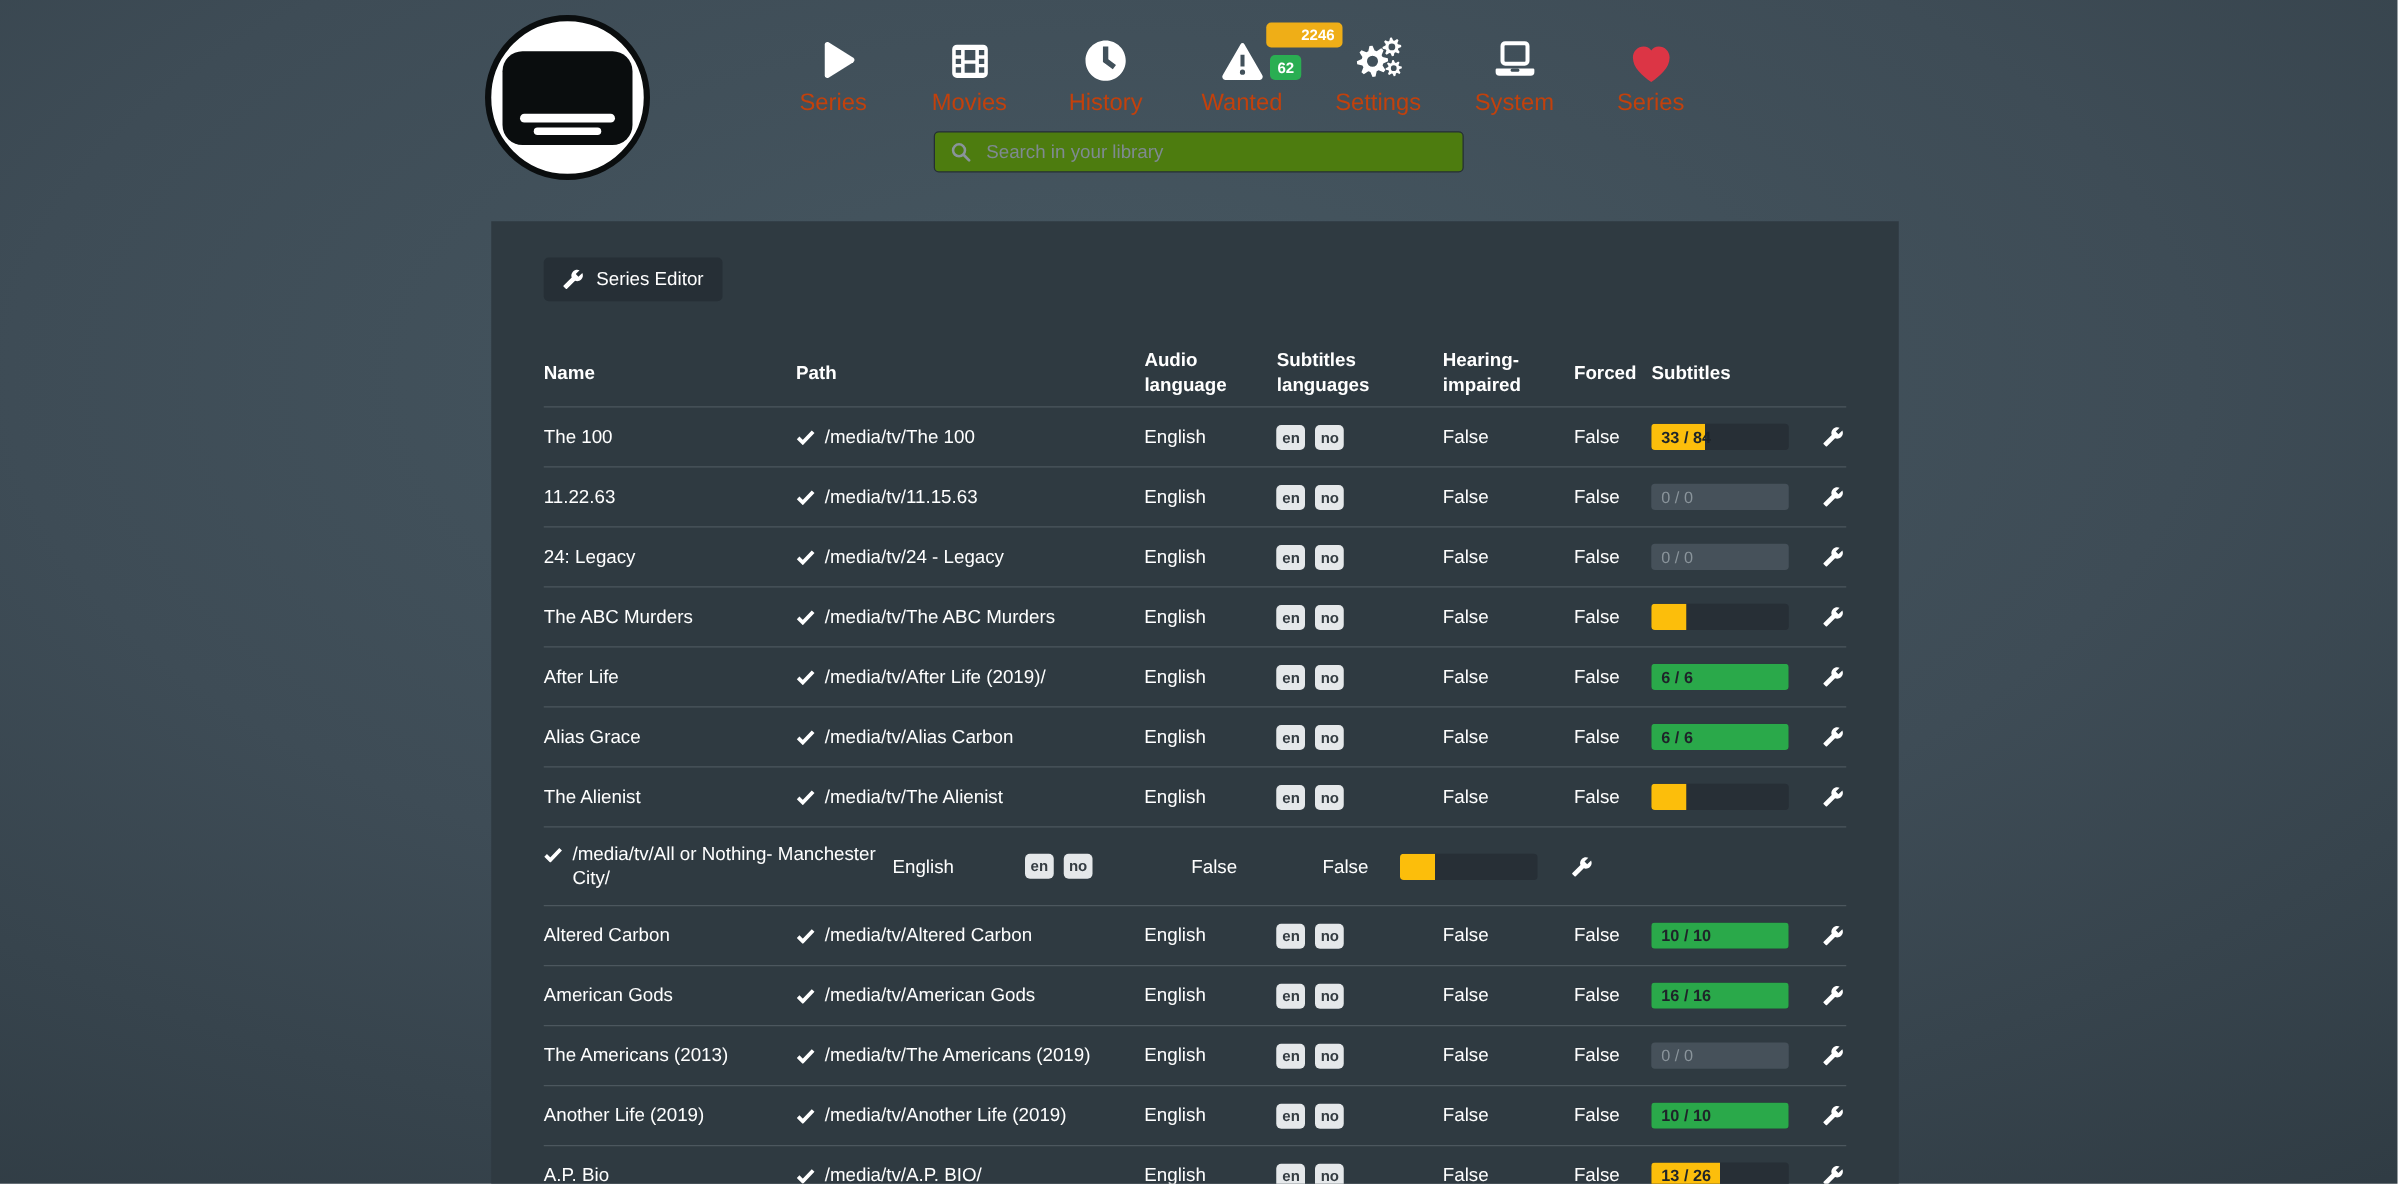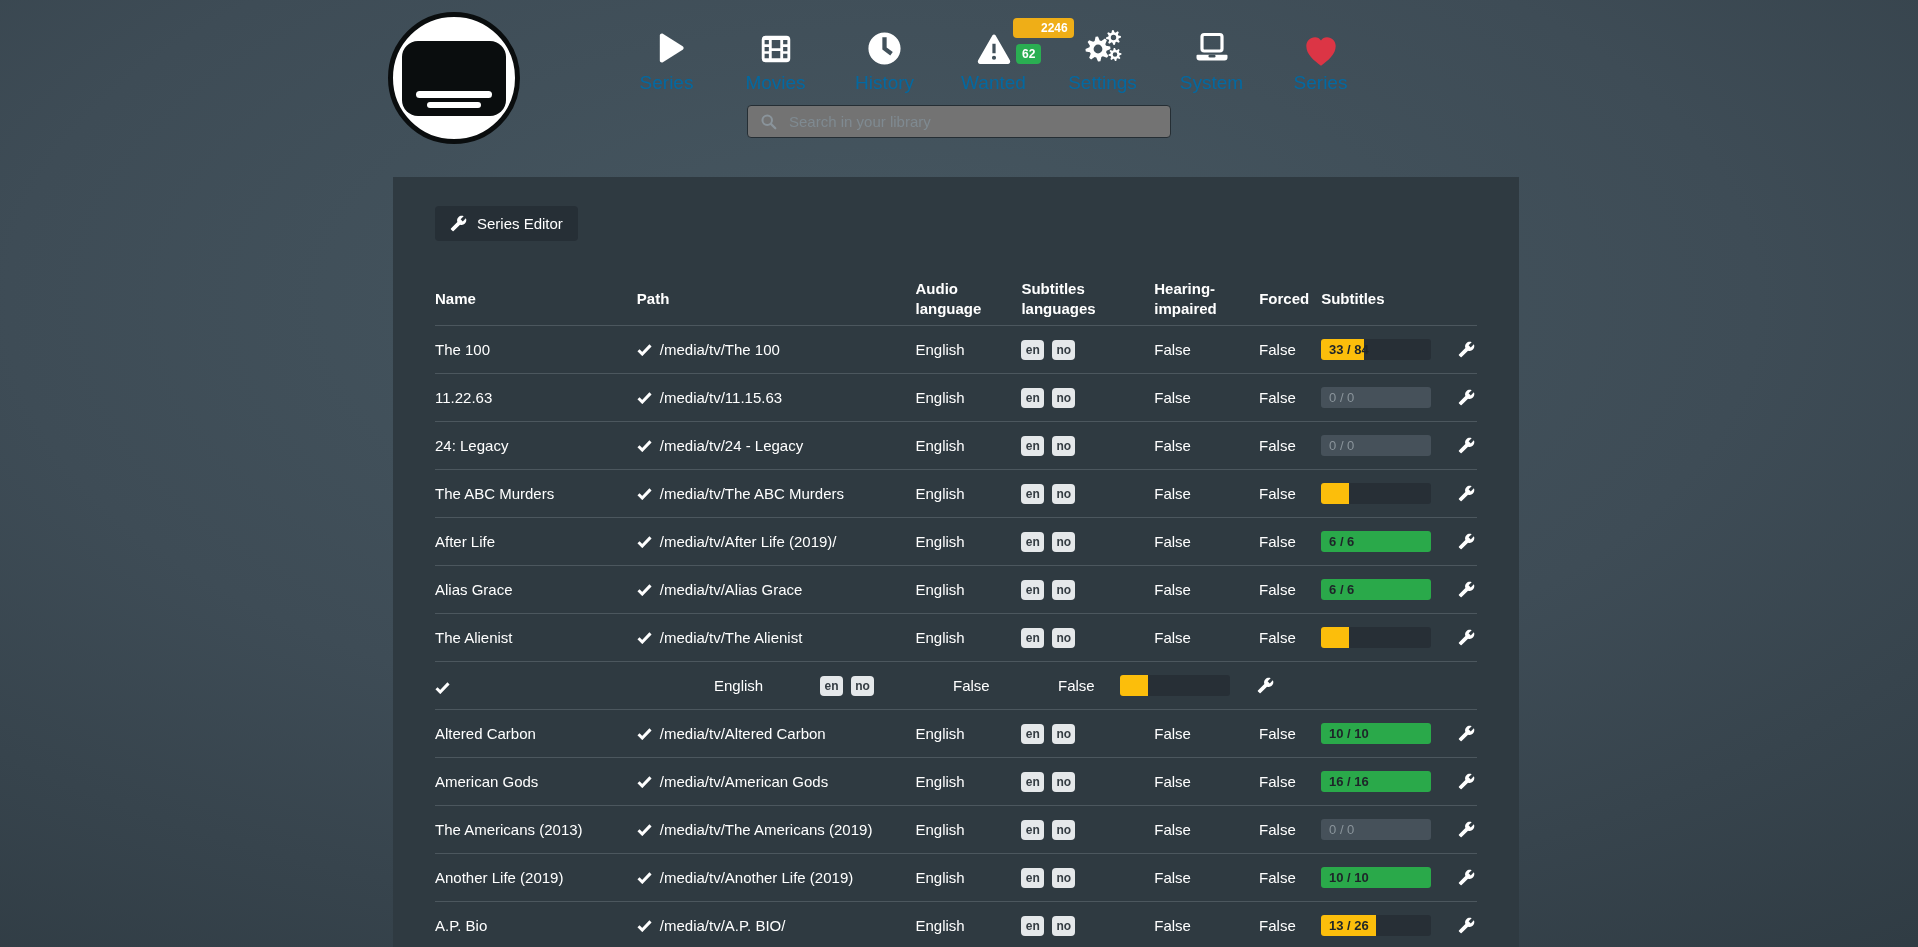--- a/index.html
+++ b/index.html
@@ -11,26 +11,26 @@
   
   .logo{position:absolute;left:388px;top:12px;width:132px;height:132px;border-radius:50%;
     background:#fff;border:5px solid #0a0d0e;box-sizing:border-box;}
   .logo .tv{position:absolute;left:9px;top:24px;width:104px;height:75px;background:#0a0d0e;border-radius:16px;}
   .logo .tv .line1{position:absolute;left:14px;top:50px;width:76px;height:7px;background:#fff;border-radius:4px;}
   .logo .tv .line2{position:absolute;left:25px;top:61px;width:54px;height:6px;background:#fff;border-radius:3px;}
   .nav{position:absolute;left:612px;top:27px;display:flex;}
   .nav-item{width:109px;display:flex;flex-direction:column;align-items:center;position:relative;cursor:pointer;}
   .nav-icon{height:41px;display:flex;align-items:flex-end;justify-content:center;color:#fff;}
   .nav-icon svg{display:block;}
-  .nav-label{font-size:19px;margin-top:4px;color:#0369a1;white-space:nowrap;}
+  .nav-label{font-size:19px;margin-top:4px;color:#c2410c;white-space:nowrap;}
   .nav-badge{position:absolute;color:#fff;font-weight:700;font-size:12px;border-radius:4px;
     padding:4px 6px;line-height:1;}
   .nav-badge.b0{left:74px;top:-9px;padding-left:28px;}
   .nav-badge.b1{left:77px;top:17px;}
-  .search{position:absolute;left:747px;top:105px;width:424px;height:33px;background:#737373;
+  .search{position:absolute;left:747px;top:105px;width:424px;height:33px;background:#4d7c0f;
     border:1px solid #252e34;border-radius:4px;display:flex;align-items:center;padding:0 12px;box-sizing:border-box;}
   .search .s-icon{color:#8a949b;display:flex;}
   .search input{background:transparent;border:none;outline:none;color:#ccd3d8;font-size:15px;
     margin-left:10px;width:100%;font-family:inherit;}
   .search input::placeholder{color:#7f8a91;}
   
   .panel{position:absolute;left:393px;top:177px;width:1126px;height:770px;background:#2f3a41;
     padding:29px 42px;box-sizing:border-box;}
   .btn-editor{display:inline-flex;align-items:center;gap:10px;background:#262f36;color:#fff;
     border:none;border-radius:4px;height:35px;padding:0 15px;font-size:15px;font-family:inherit;cursor:pointer;}
@@ -324,21 +324,21 @@
     </div>
   </div>
         <div class="trow">
     <div class="c name"><span class="series-name">Alias Grace</span></div>
     <div class="c path">
       <span class="check">
               <svg width="15" height="13" viewBox="0 0 20 17">
                 <path d="M2 9.5l5 5L18 3" fill="none" stroke="currentColor" stroke-width="4"></path>
               </svg>
             </span>
-      <span>/media/tv/Alias Grace</span>
+      <span>/media/tv/Alias Carbon</span>
     </div>
     <div class="c audio">English</div>
     <div class="c langs">
             <span class="badge-lang">en</span>
             <span class="badge-lang">no</span>
           </div>
     <div class="c hi">False</div>
     <div class="c forced">False</div>
     <div class="c subs">
       <div class="progress">
@@ -385,20 +385,21 @@
             </button>
     </div>
   </div>
         <div class="trow">
     <div class="c path">
       <span class="check">
               <svg width="15" height="13" viewBox="0 0 20 17">
                 <path d="M2 9.5l5 5L18 3" fill="none" stroke="currentColor" stroke-width="4"></path>
               </svg>
             </span>
+      <span>/media/tv/All or Nothing- Manchester City/</span>
     </div>
     <div class="c audio">English</div>
     <div class="c langs">
             <span class="badge-lang">en</span>
             <span class="badge-lang">no</span>
           </div>
     <div class="c hi">False</div>
     <div class="c forced">False</div>
     <div class="c subs">
       <div class="progress">

